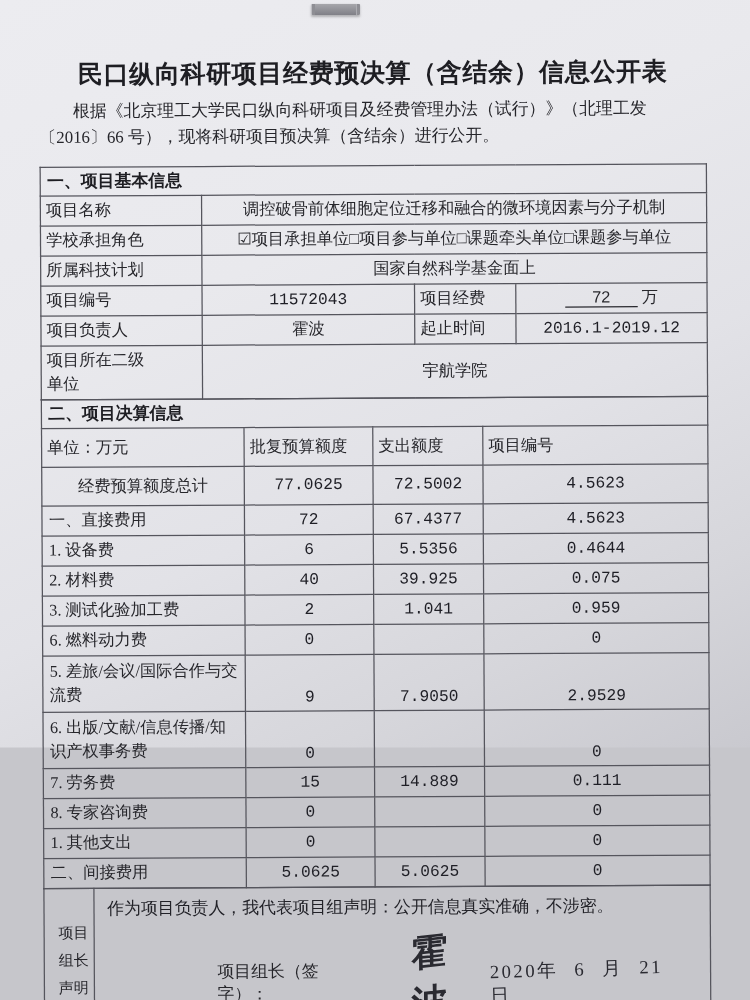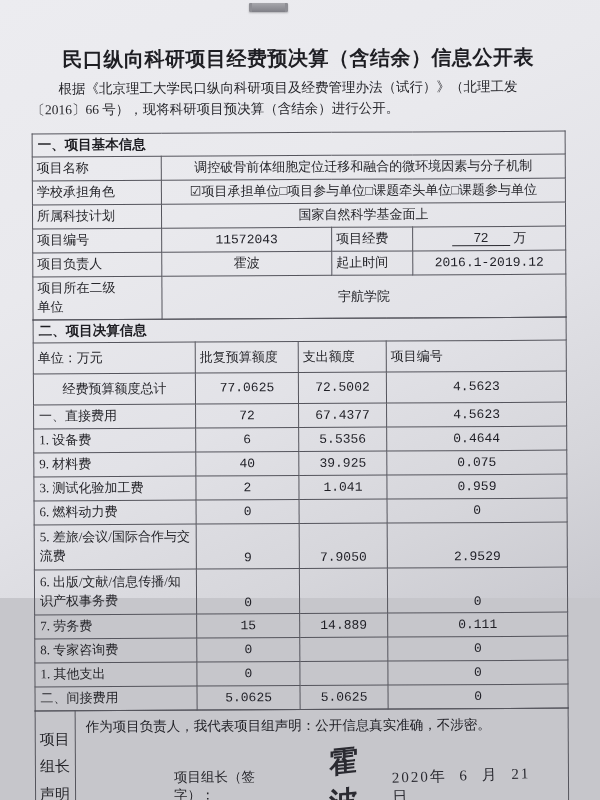--- a/index.html
+++ b/index.html
@@ -21,21 +21,21 @@
   .lbl{text-align:left;}
   .vc{text-align:center;}
   .vl{text-align:left;padding-left:5px;margin-top:10px;}
   .num{text-align:center;font-family:Liberation Mono, monospace;font-size:13px;color:#1f1f26;}
   .hdr td{height:28px;}
   .tall td{height:40px;}
   .tall .num{vertical-align:bottom;padding-bottom:3px;}
   .two-line{line-height:1.45;}
   .uline{display:inline-block;min-width:58px;border-bottom:1px solid #2a2a30;text-align:center;
     font-family:"Liberation Sans","DejaVu Sans",sans-serif;}
-  .decl-label div{text-align:left;line-height:1.85;font-size:15px;font-family:Liberation Mono, monospace;}
+  .decl-label div{text-align:right;line-height:1.85;font-size:12px;}
   .decl-cell{vertical-align:top;padding:7px 10px 4px;height:84px;}
   .stmt{font-size:13.5px;color:#222228;}
   .signline{display:flex;align-items:center;margin-top:16px;}
   .sign-label{margin-left:88px;font-size:13.5px;}
   .signature{font-size:29px;font-weight:600;color:#2a2a31;transform:rotate(-6deg) skewX(-6deg);
     margin:-10px 0 0 38px;letter-spacing:4px;}
   .date{margin-left:auto;margin-right:4px;font-size:15px;color:#2a2a31;letter-spacing:2px;
     word-spacing:7px;transform:rotate(-1.5deg);}
 </style>
 </head>
@@ -127,21 +127,21 @@
           <td class="num">67.4377</td>
           <td class="num">4.5623</td>
         </tr>
         <tr>
           <td class="vl">1. 设备费</td>
           <td class="num">6</td>
           <td class="num">5.5356</td>
           <td class="num">0.4644</td>
         </tr>
         <tr>
-          <td class="vl">9. 材料费</td>
+          <td class="vl">2. 材料费</td>
           <td class="num">40</td>
           <td class="num">39.925</td>
           <td class="num">0.075</td>
         </tr>
         <tr>
           <td class="vl">3. 测试化验加工费</td>
           <td class="num">2</td>
           <td class="num">1.041</td>
           <td class="num">0.959</td>
         </tr>

